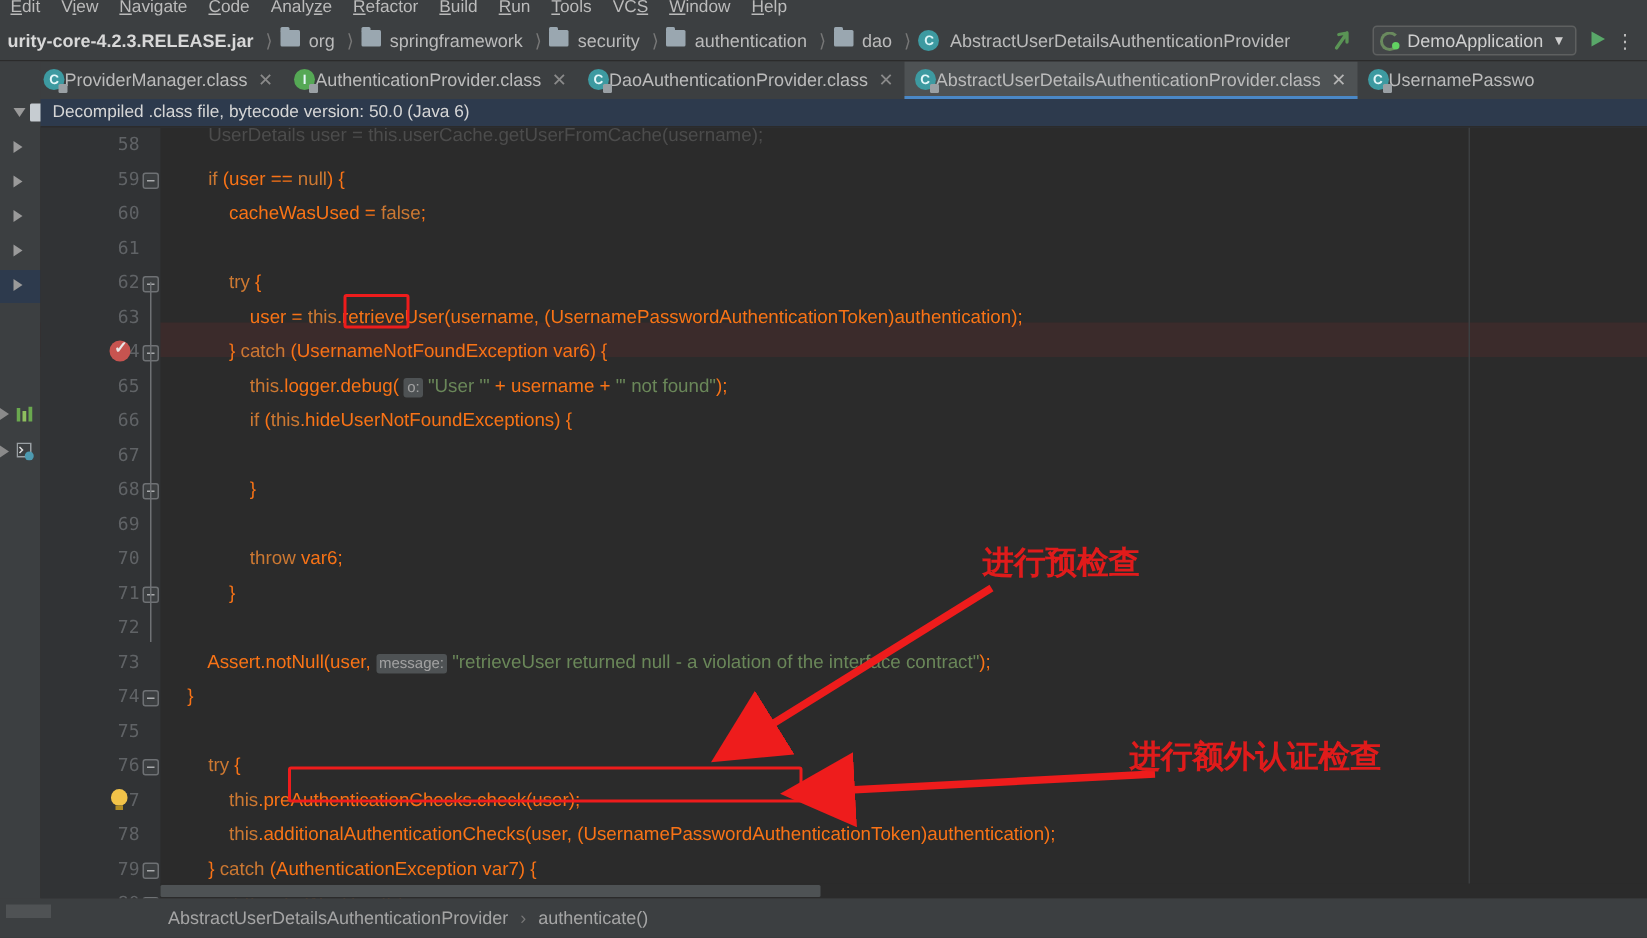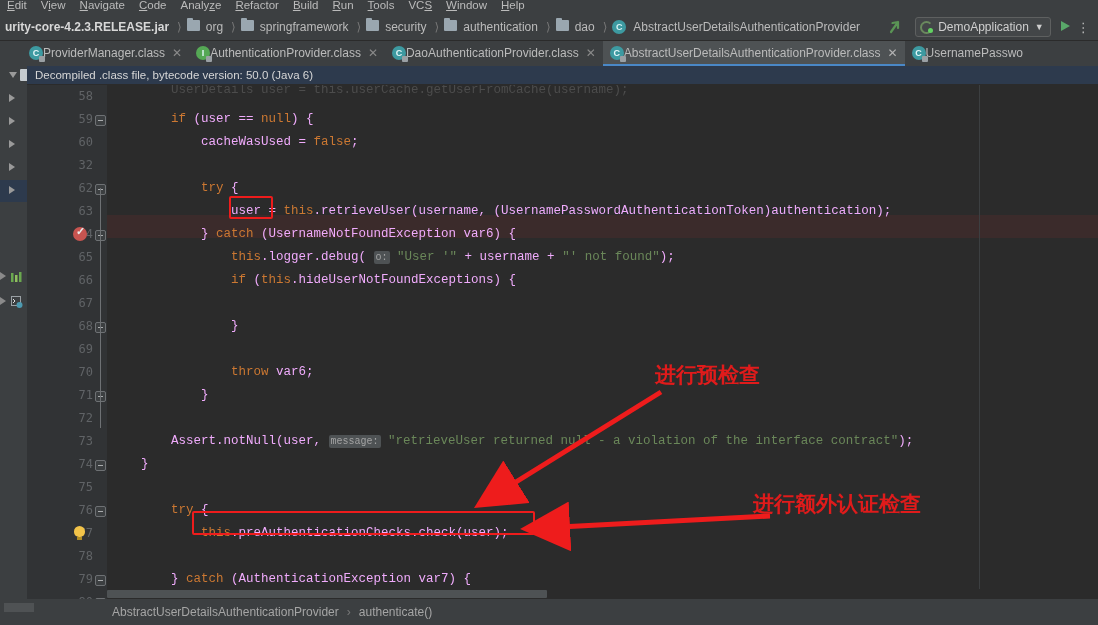--- a/index.html
+++ b/index.html
@@ -160,36 +160,36 @@
     position:absolute; left:47px; top:4px; width:11px; height:11px;
     border-radius:50% 50% 45% 45%; background:#f2c349;
   }
   .bulb:after{
     content:""; position:absolute; left:3px; bottom:-3px; width:5px; height:3px;
     background:#b08c22;
   }
 
   #codearea{
     position:absolute; left:80px; top:0; right:0; height:514px;
-    font-family:Liberation Mono, monospace; font-size:12.5px;
+    font-family:Liberation Sans, sans-serif; font-size:12.5px;
     white-space:pre; overflow:hidden;
   }
   .cline{
     position:absolute; left:0; height:23px; line-height:23px;
     white-space:pre; padding-left:4px;
   }
   .rowhl{
     position:absolute; left:0; width:1071px; height:23px; background:#3b2b2b;
   }
   .guide{ position:absolute; width:1px; background:#3c3f41; }
 
   
   .kw{ color:#cc7832; }
   .str{ color:#6a8759; }
-  .id{ color:#f0abfc; }
+  .id{ color:#f97316; }
   .hint{
     background:#4e5254; color:#a2a2a2; font-size:10px;
     border-radius:2px; padding:1px 2px;
   }
 
   
   .redbox{
     position:absolute; border:2px solid #ee1c1c; border-radius:2px;
     pointer-events:none;
   }
@@ -392,21 +392,21 @@
       <span class="lnum">58</span>
     </div>
     <div class="gline" style="top:23px;text-align:center;">
       <span class="lnum">59</span>
       <span class="fold"></span>
     </div>
     <div class="gline" style="top:46px;">
       <span class="lnum">60</span>
     </div>
     <div class="gline" style="top:69px;">
-      <span class="lnum">32</span>
+      <span class="lnum">61</span>
     </div>
     <div class="gline" style="top:92px;">
       <span class="lnum">62</span>
       <span class="fold"></span>
     </div>
     <div class="gline" style="top:115px;">
       <span class="lnum">63</span>
     </div>
     <div class="gline" style="top:138px;">
       <span class="lnum">64</span>
@@ -505,20 +505,21 @@
     <div class="cline" style="top:345px;">        <span class="id">Assert.notNull(user, </span><span class="hint">message:</span><span class="str"> "retrieveUser returned null - a violation of the interface contract"</span><span class="id">);</span></div>
 
     <div class="cline" style="top:368px;">    <span class="id">}</span></div>
 
     <div class="cline" style="top:391px;"> </div>
 
     <div class="cline" style="top:414px;">        <span class="kw">try</span><span class="id"> {</span></div>
 
     <div class="cline" style="top:437px;">            <span class="kw">this</span><span class="id">.preAuthenticationChecks.check(user);</span></div>
 
+    <div class="cline" style="top:460px;">            <span class="kw">this</span><span class="id">.additionalAuthenticationChecks(user, (UsernamePasswordAuthenticationToken)authentication);</span></div>
 
     <div class="cline" style="top:483px;">        <span class="id">} </span><span class="kw">catch</span><span class="id"> (AuthenticationException var7) {</span></div>
 
     <div class="cline" style="top:506px;">            <span class="kw">if</span><span class="id"> (!cacheWasUsed) {</span></div>
   </div>
 
   <div style="position:absolute;left:80px;top:504px;width:991px;height:10px;background:#2b2b2b;">
     <div style="position:absolute;left:0;top:1px;width:440px;height:8px;background:#4e5254;border-radius:1px;"></div>
   </div>
 </div>

